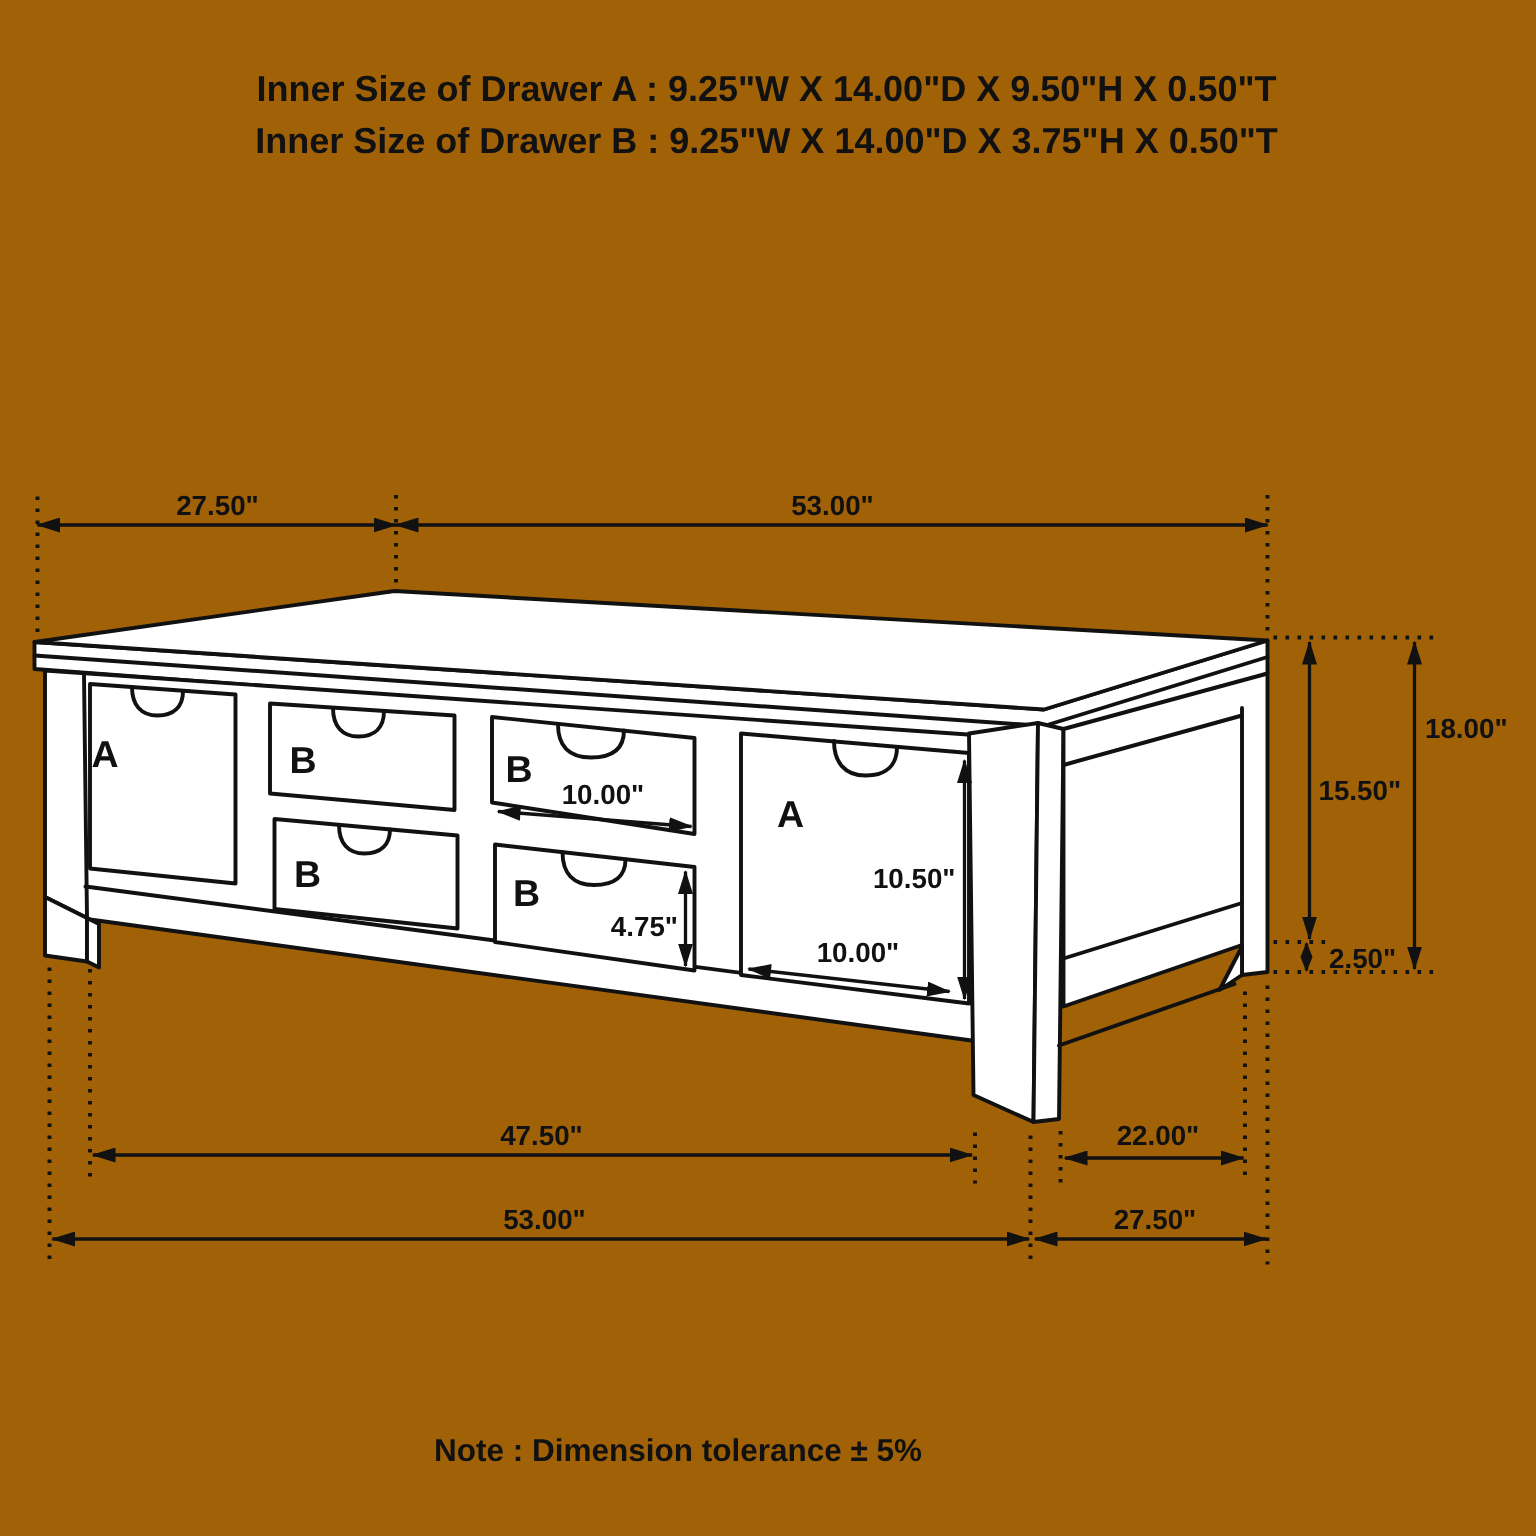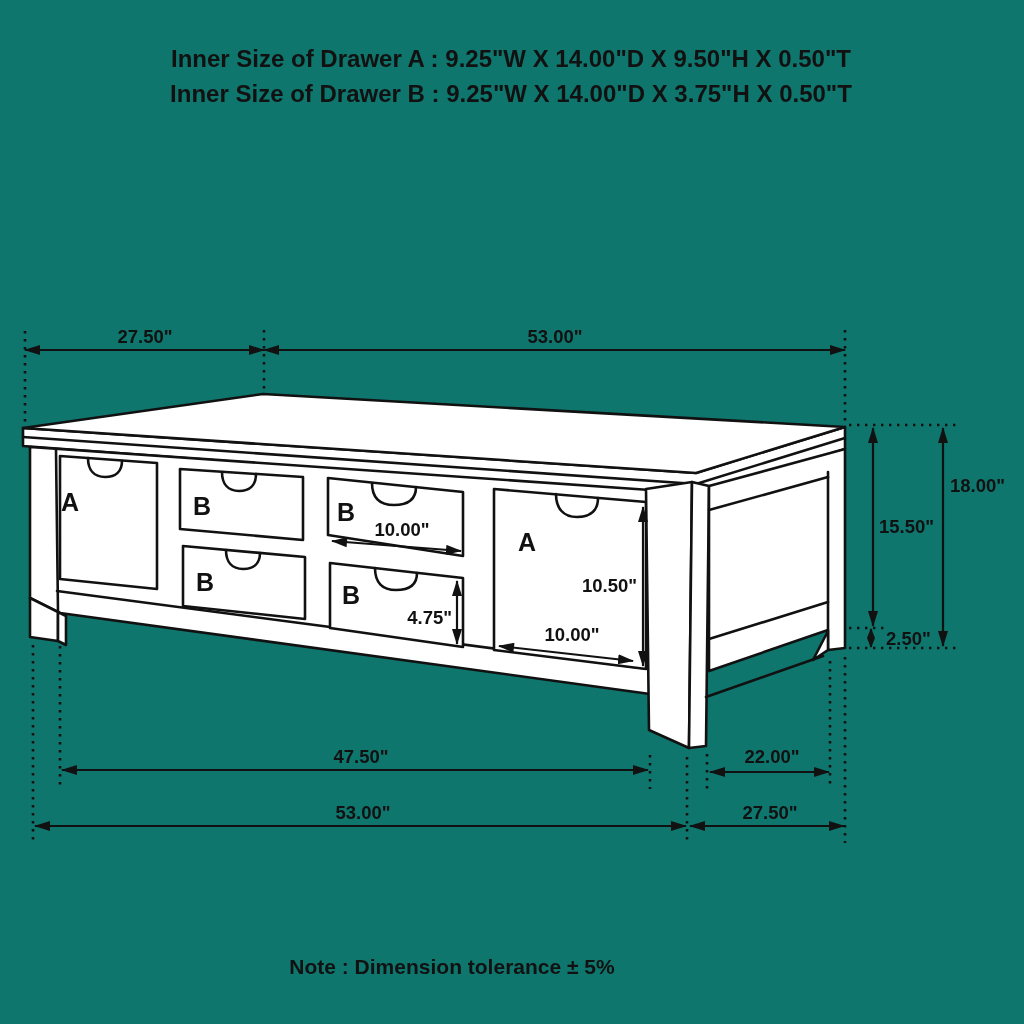--- a/index.html
+++ b/index.html
@@ -1,16 +1,16 @@
 <!DOCTYPE html>
 <html><head>
 <meta charset="utf-8">
 <style>
   html,body{margin:0;padding:0;background:#fff;}
-  .page{position:relative;width:1024px;height:1024px;background:#0f766e;overflow:hidden;}
+  .page{position:relative;width:1024px;height:1024px;background:#a16207;overflow:hidden;}
   svg{display:block;}
   .sf{stroke:#111;stroke-width:2.6;fill:#fff;stroke-linejoin:round;}
   .s {stroke:#111;stroke-width:2.6;fill:none;stroke-linejoin:round;stroke-linecap:round;}
   .dash{stroke:#111;stroke-width:2.6;stroke-dasharray:2.4 5.6;fill:none;stroke-linecap:butt;}
   .dim{stroke:#111;stroke-width:2.2;fill:none;}
   text{font-family:"Liberation Sans",sans-serif;font-weight:bold;fill:#111;}
   .t-head{font-size:24px;}
   .t-dim{font-size:18.5px;}
   .t-red{font-size:25px;}
   .t-note{font-size:21px;}

